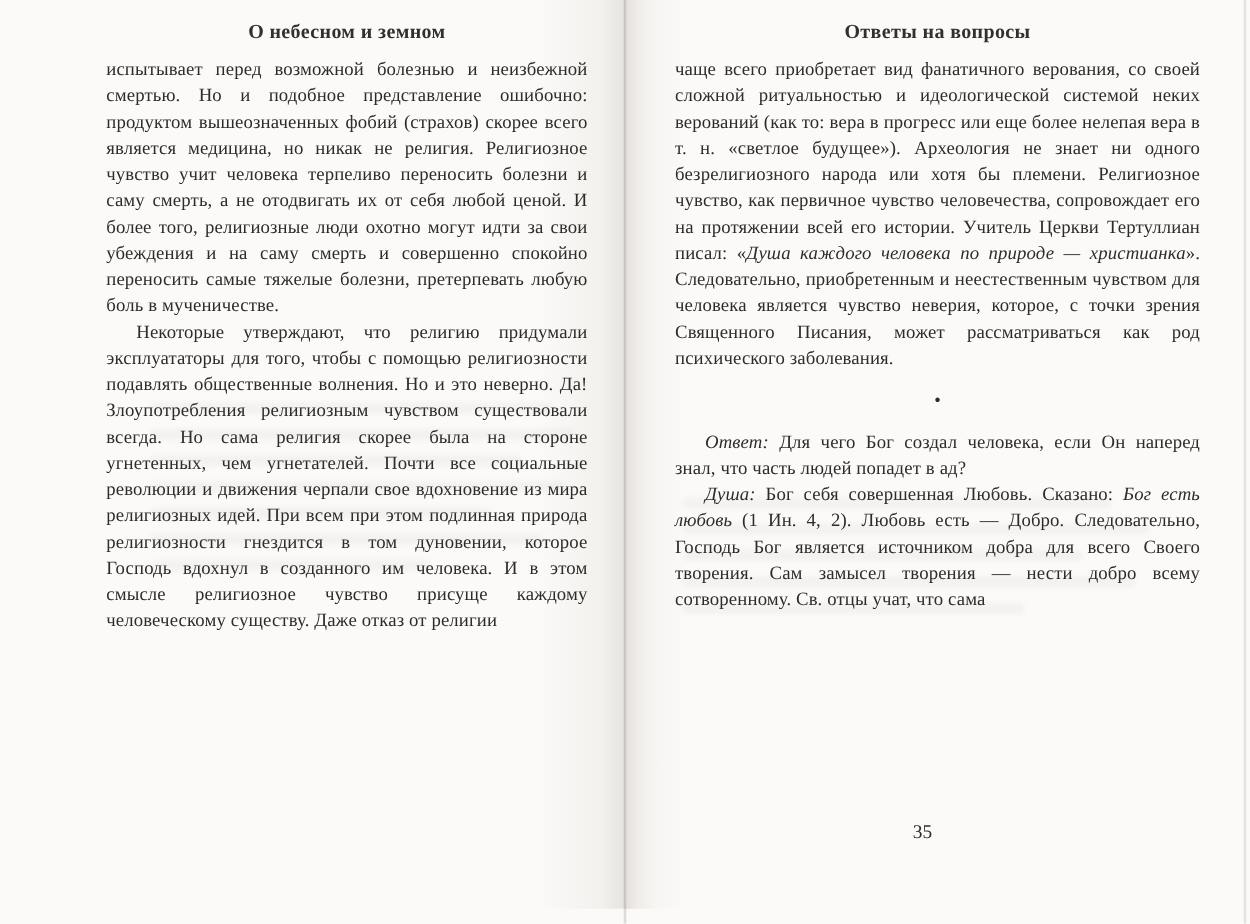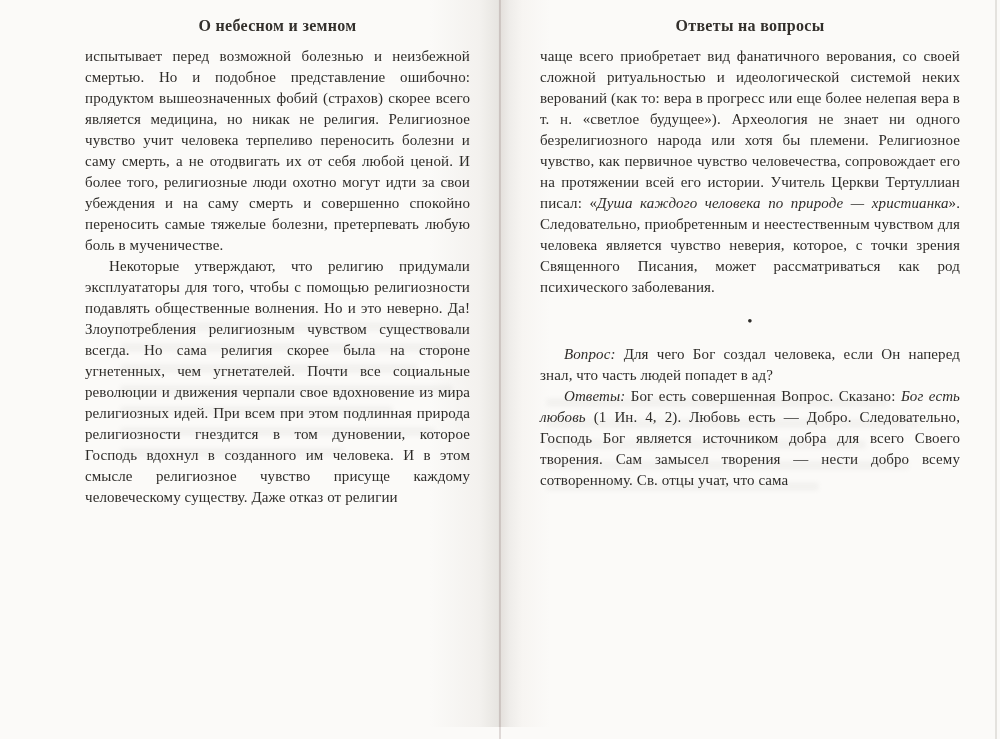--- a/index.html
+++ b/index.html
@@ -167,20 +167,21 @@
       <div class="ghost-line" style="width:88%"></div>
       <div class="ghost-line" style="width:96%"></div>
       <div class="ghost-line" style="width:82%"></div>
       <div class="ghost-line" style="width:93%"></div>
       <div class="ghost-line" style="width:70%"></div>
     </div>
     <div class="column">
       <div class="running-head">Ответы на вопросы</div>
       <p class="body-text"><span>чаще всего приобретает вид фанатичного верования, со своей сложной ритуальностью и идеологической системой неких верований (как то: вера в прогресс или еще более нелепая вера в т. н. «светлое будущее»). Археология не знает ни одного безрелигиозного народа или хотя бы племени. Религиозное чувство, как первичное чувство человечества, сопровождает его на протяжении всей его истории. Учитель Церкви Тертуллиан писал: «</span><span class="it">Душа каждого человека по природе — христианка</span><span>». Следовательно, приобретенным и неестественным чувством для человека является чувство неверия, которое, с точки зрения Священного Писания, может рассматриваться как род психического заболевания.</span></p>
       <div class="dot-separator">•</div>
-      <p class="body-text indent qa"><span class="it">Вопрос:</span> <span>Для чего Бог создал человека, если Он наперед знал, что часть людей попадет в ад?</span></p>
-      <p class="body-text indent qa"><span class="it">Ответы:</span> <span>Бог есть совершенная Вопрос. Сказано: </span><span class="it">Бог есть любовь</span><span> (1 Ин. 4, 2). Любовь есть — Добро. Следовательно, Господь Бог является источником добра для всего Своего творения. Сам замысел творения — нести добро всему сотворенному. Св. отцы учат, что сама</span></p>
+      <p class="body-text indent qa"><span class="it">Ответ:</span> <span>Для чего Бог создал человека, если Он наперед знал, что часть людей попадет в ад?</span></p>
+      <p class="body-text indent qa"><span class="it">Душа:</span> <span>Бог себя совершенная Любовь. Сказано: </span><span class="it">Бог есть любовь</span><span> (1 Ин. 4, 2). Любовь есть — Добро. Следовательно, Господь Бог является источником добра для всего Своего творения. Сам замысел творения — нести добро всему сотворенному. Св. отцы учат, что сама</span></p>
     </div>
+    <div class="page-number">35</div>
   </div>
 
   <div class="crease"></div>
   <div class="scan-edge-right"></div>
 </div>
 
 </body></html>

